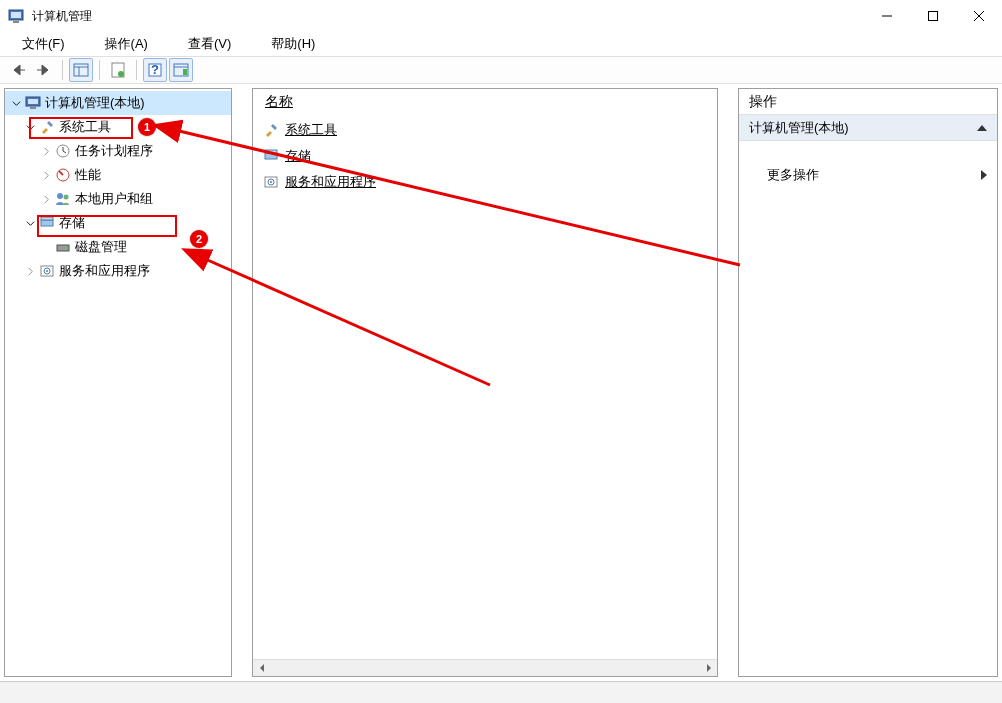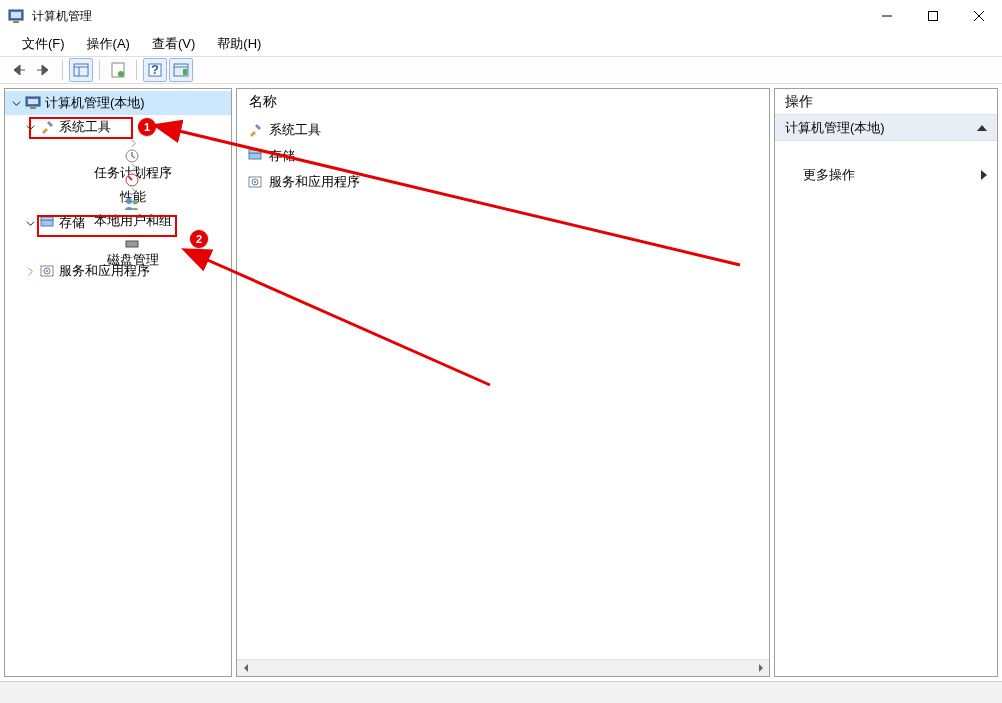--- a/index.html
+++ b/index.html
@@ -6,48 +6,48 @@
     body { background: #fff; width: 1002px; height: 703px; overflow: hidden; position: relative; }
 
     
     .titlebar { height: 32px; display: flex; align-items: center; padding: 0 0 0 8px; background: #fff; }
     .titlebar .app-icon { width: 16px; height: 16px; margin-right: 8px; display: inline-flex; }
     .titlebar .title { flex: 1; color: #000; font-size: 12px; }
     .titlebar .win-btns { display: flex; }
     .titlebar .win-btn { width: 46px; height: 32px; display: flex; align-items: center; justify-content: center; }
 
     
-    .menubar { height: 24px; display: flex; align-items: center; padding: 0 12px; gap: 2px; }
+    .menubar { height: 24px; display: flex; align-items: center; padding: 0 12px; gap: 20px; }
     .menubar .menu-item { padding: 2px 10px; color: #000; cursor: default; }
 
     
     .toolbar { height: 28px; display: flex; align-items: center; padding: 0 6px; gap: 2px; border-top: 1px solid #e0e0e0; border-bottom: 1px solid #e0e0e0; background: #fdfdfd; }
     .toolbar .tb-btn { width: 24px; height: 24px; display: flex; align-items: center; justify-content: center; border-radius: 2px; }
     .toolbar .tb-btn.active { border: 1px solid #98b8e0; background: #e8f1fb; }
     .toolbar .tb-sep { width: 1px; height: 20px; background: #ccc; margin: 0 4px; }
 
     
-    .main { display: flex; height: calc(100% - 32px - 24px - 28px - 22px); padding: 4px; gap: 4px; }
+    .main { display: flex; height: calc(100% - 32px - 24px - 28px - 22px); padding: 4px; gap: 20px; }
 
     .panel { border: 1px solid #9e9e9e; background: #fff; overflow: hidden; position: relative; }
     .tree-panel { width: 228px; }
-    .content-panel { flex: 1; display: flex; flex-direction: column; }
-    .actions-panel { width: 224px; display: flex; flex-direction: column; }
+    .content-panel { flex: 1; display: flex; flex-direction: column; text-decoration: underline; }
+    .actions-panel { width: 260px; display: flex; flex-direction: column; }
 
     
     .tree { padding: 2px 0; }
     .tree-row { display: flex; align-items: center; height: 24px; padding: 0 4px; position: relative; }
     .tree-row.selected { background: #cce8ff; }
     .expander { width: 14px; height: 14px; display: flex; align-items: center; justify-content: center; cursor: pointer; }
     .expander.blank { opacity: 0; }
     .expander svg { width: 9px; height: 9px; }
     .node-icon { width: 16px; height: 16px; margin: 0 4px 0 2px; display: inline-flex; align-items: center; justify-content: center; }
     .node-label { white-space: nowrap; }
     .indent-1 { padding-left: 18px; }
-    .indent-2 { padding-left: 34px; flex-direction: column; }
+    .indent-2 { padding-left: 34px; }
 
     .red-box { position: absolute; border: 2px solid #e60000; pointer-events: none; }
 
     
     .col-header { height: 26px; display: flex; align-items: center; padding: 0 12px; border-bottom: 1px solid transparent; color: #000; font-size: 14px; }
     .list { flex: 1; padding: 2px 0; position:relative; }
     .list-row { display: flex; align-items: center; height: 26px; padding: 0 10px; gap: 6px; }
     .list-row .item-icon { width: 16px; height: 16px; display: inline-flex; }
 
     .scroll-x { height: 17px; background: #f0f0f0; display: flex; align-items: center; border-top: 1px solid #ddd; }

